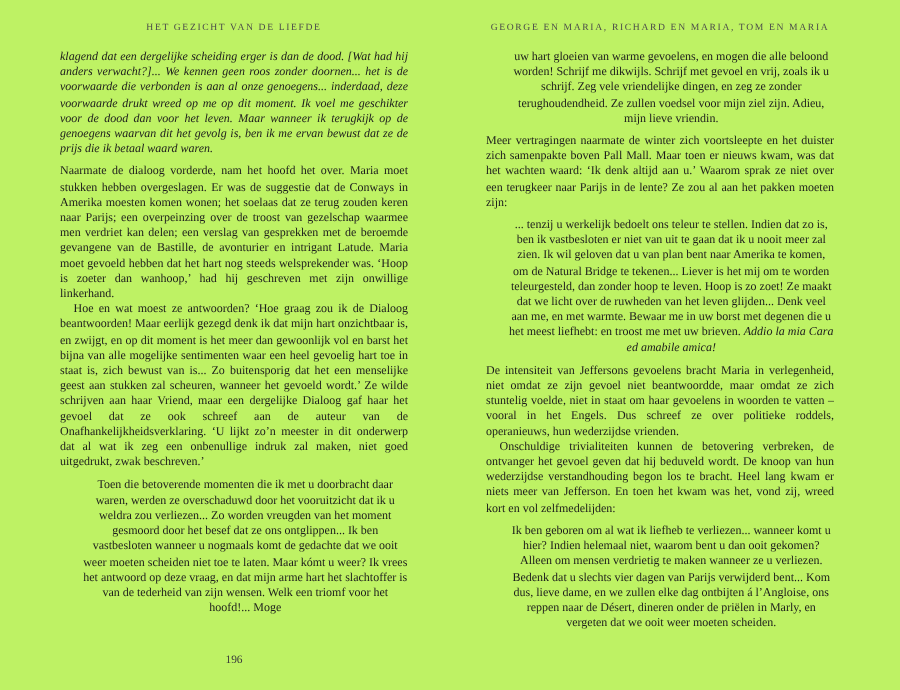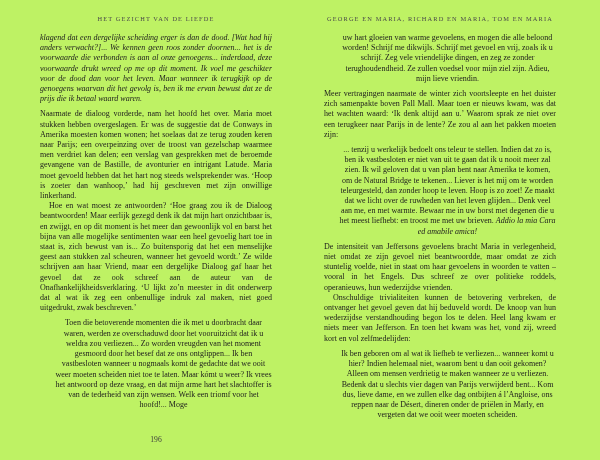--- a/index.html
+++ b/index.html
@@ -77,18 +77,18 @@
 
   <div class="page right">
     <div class="running-header">GEORGE EN MARIA, RICHARD EN MARIA, TOM EN MARIA</div>
     <div class="body-text">
       <div class="quote first gap-after">uw hart gloeien van warme gevoelens, en mogen die alle beloond worden! Schrijf me dikwijls. Schrijf met gevoel en vrij, zoals ik u schrijf. Zeg vele vriendelijke dingen, en zeg ze zonder terughoudendheid. Ze zullen voedsel voor mijn ziel zijn. Adieu, mijn lieve vriendin.</div>
       <p class="p">Meer vertragingen naarmate de winter zich voortsleepte en het duister zich samenpakte boven Pall Mall. Maar toen er nieuws kwam, was dat het wachten waard: ‘Ik denk altijd aan u.’ Waarom sprak ze niet over een terugkeer naar Parijs in de lente? Ze zou al aan het pakken moeten zijn:</p>
       <div class="quote">
         <span>... tenzij u werkelijk bedoelt ons teleur te stellen. Indien dat zo is, ben ik vastbesloten er niet van uit te gaan dat ik u nooit meer zal zien. Ik wil geloven dat u van plan bent naar Amerika te komen, om de Natural Bridge te tekenen... Liever is het mij om te worden teleurgesteld, dan zonder hoop te leven. Hoop is zo zoet! Ze maakt dat we licht over de ruwheden van het leven glijden... Denk veel aan me, en met warmte. Bewaar me in uw borst met degenen die u het meest liefhebt: en troost me met uw brieven. </span><span class="it">Addio la mia Cara ed amabile amica!</span>
       </div>
       <p class="p">De intensiteit van Jeffersons gevoelens bracht Maria in verlegenheid, niet omdat ze zijn gevoel niet beantwoordde, maar omdat ze zich stuntelig voelde, niet in staat om haar gevoelens in woorden te vatten – vooral in het Engels. Dus schreef ze over politieke roddels, operanieuws, hun wederzijdse vrienden.</p>
-      <p class="p ind">Onschuldige trivialiteiten kunnen de betovering verbreken, de ontvanger het gevoel geven dat hij beduveld wordt. De knoop van hun wederzijdse verstandhouding begon los te delen. Heel lang kwam er niets meer van Jefferson. En toen het kwam was het, vond zij, wreed kort en vol zelfmedelijden:</p>
+      <p class="p ind">Onschuldige trivialiteiten kunnen de betovering verbreken, de ontvanger het gevoel geven dat hij beduveld wordt. De knoop van hun wederzijdse verstandhouding begon los te bracht. Heel lang kwam er niets meer van Jefferson. En toen het kwam was het, vond zij, wreed kort en vol zelfmedelijden:</p>
       <div class="quote">Ik ben geboren om al wat ik liefheb te verliezen... wanneer komt u hier? Indien helemaal niet, waarom bent u dan ooit gekomen? Alleen om mensen verdrietig te maken wanneer ze u verliezen. Bedenk dat u slechts vier dagen van Parijs verwijderd bent... Kom dus, lieve dame, en we zullen elke dag ontbijten á l’Angloise, ons reppen naar de Désert, dineren onder de priëlen in Marly, en vergeten dat we ooit weer moeten scheiden.</div>
     </div>
   </div>
 
 </div>
 
 </body></html>

